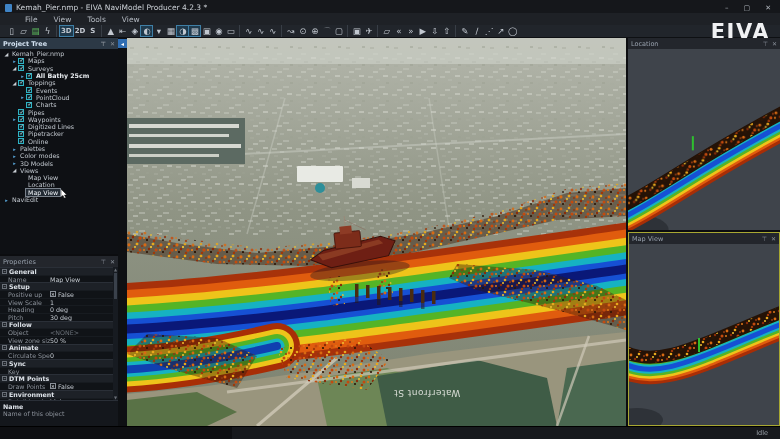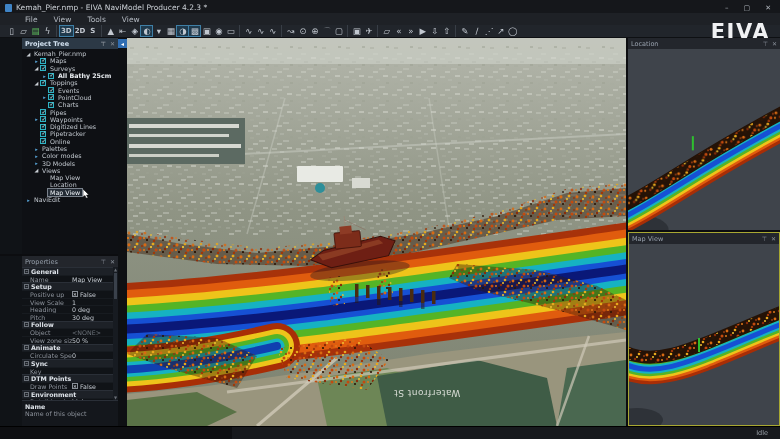--- a/index.html
+++ b/index.html
@@ -14,21 +14,21 @@
   .toolbar{height:13px;background:#21252b;border-bottom:1px solid #0e1013;display:flex;align-items:center;padding-left:3px;color:#c6ccd4;}
   .tb-group{display:flex;align-items:center;gap:1px;padding:0 3px;border-right:1px solid #383e46;height:12px;}
   .tb-group:last-child{border-right:none;}
   .tb-icon{min-width:11px;text-align:center;line-height:11px;font-size:8.5px;color:#c2c8d0;}
   .tb-icon.text{font-size:7px;font-weight:bold;padding:0 1px;}
   .tb-icon.active{background:#1f3a4d;outline:1px solid #3f7fa6;line-height:10px;}
   .logo{position:absolute;top:20px;right:10px;font-size:21px;font-weight:800;letter-spacing:1.5px;color:#f0f1f3;font-style:normal;}
   
   .main{position:absolute;top:38px;left:0;right:0;bottom:13px;display:flex;background:#0c0d10;}
   .left-col{width:118px;display:flex;flex-direction:column;background:#0c0d10;flex:none;}
-  .panel{background:#101317;display:flex;flex-direction:column;overflow:hidden;padding-left:22px;}
+  .panel{background:#101317;display:flex;flex-direction:column;overflow:hidden;}
   .panel-header{height:11px;background:#23262c;color:#97a0ac;font-size:6.5px;display:flex;align-items:center;padding:0 3px;flex:none;}
   .hdr-icons{margin-left:auto;display:flex;gap:4px;font-size:6px;color:#8a919a;}
   .tree-panel{height:216px;margin-bottom:2px;flex:none;}
   .tree-panel .panel-header{background:#2c3946;color:#d3e2f1;font-weight:bold;}
   .tree-body{flex:1;overflow:hidden;padding-top:1px;background:#0e1014;}
   .tree-row{display:flex;align-items:center;height:7.3px;font-size:6.3px;color:#c2c8cf;white-space:nowrap;}
   .exp{width:7px;text-align:center;font-size:5px;color:#58a8dc;flex:none;}
   .exp.open{color:#c8cdd3;}
   .cb{width:6px;height:6px;border:1px solid #2fb3c4;background:#0a232b;margin-right:2px;position:relative;flex:none;}
   .cb:after{content:"✓";position:absolute;left:0.5px;top:-1.5px;font-size:5.5px;color:#d2eef2;}

